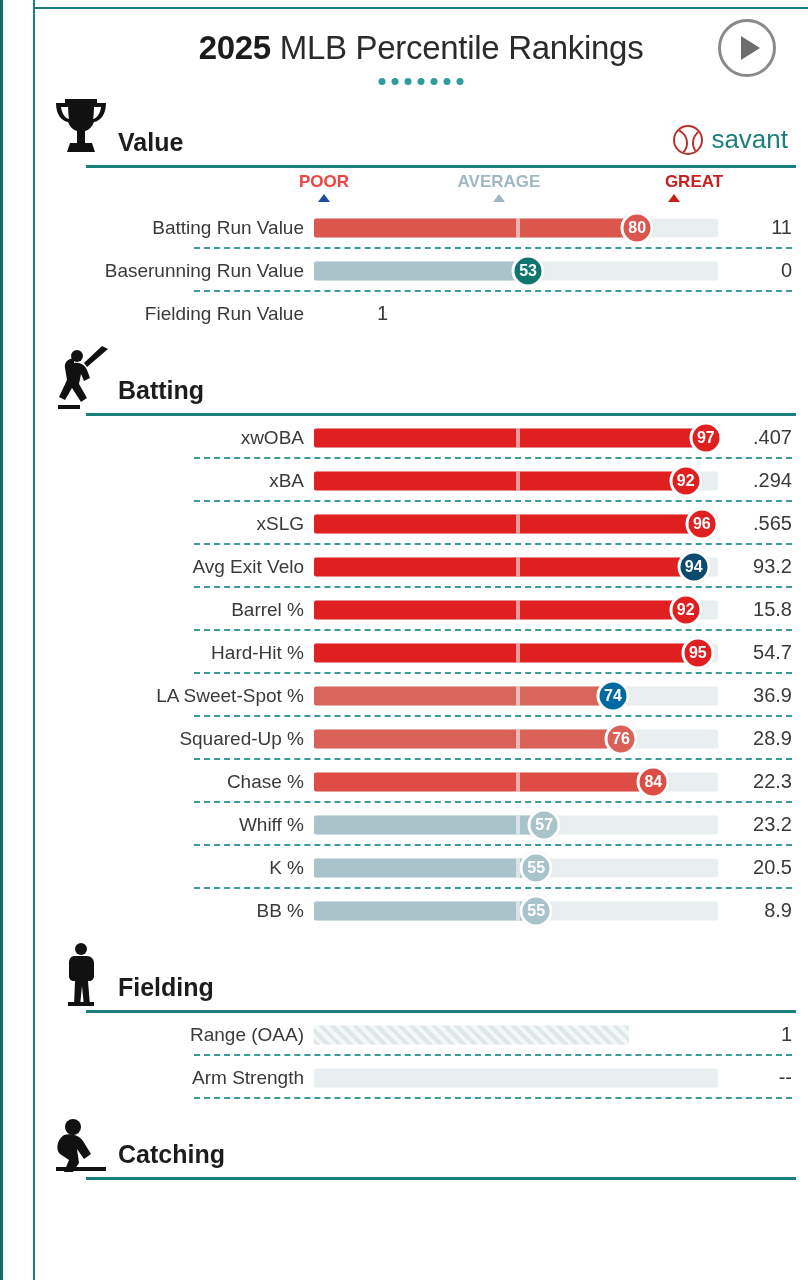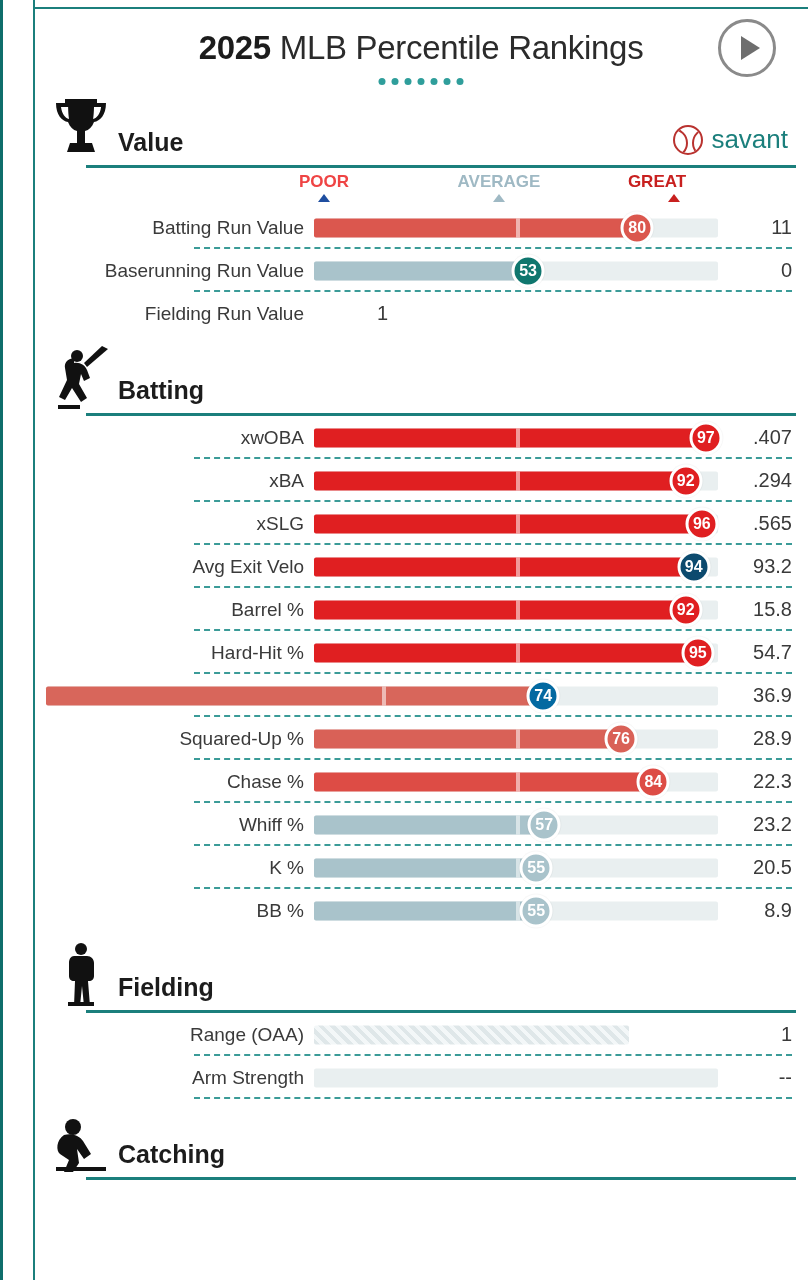--- a/index.html
+++ b/index.html
@@ -303,21 +303,21 @@
               <div class="ball"></div>
               <div class="savant-text">savant</div>
             </div>
           </div>
           <div class="sec-rule"></div>
           <div class="legend">
             <span class="poor" style="left: 278px;">POOR</span>
             <i class="poor" style="left: 278px;"></i>
             <span class="avg" style="left: 453px;">AVERAGE</span>
             <i class="avg" style="left: 453px;"></i>
-            <span class="great" style="left: 611px;">GREAT</span>
+            <span class="great" style="left: 648px;">GREAT</span>
             <i class="great" style="left: 628px;"></i>
           </div>
           <div class="rows">
             <div class="row">
               <div class="label">Batting Run Value</div>
               <div class="bar-area">
                 <div class="track"></div>
                 <div class="fill" style="width: 80%; background: rgb(219, 87, 78);"></div>
                 <div class="tickmark" style="left: 50%;"></div>
                 <div class="bubble" style="left: 80%; background: rgb(219, 87, 78);">80</div>
@@ -416,20 +416,21 @@
               <div class="bar-area">
                 <div class="track"></div>
                 <div class="fill" style="width: 95%; background: rgb(224, 31, 33);"></div>
                 <div class="tickmark" style="left: 50%;"></div>
                 <div class="bubble" style="left: 95%; background: rgb(224, 31, 33);">95</div>
               </div>
               <div class="value">54.7</div>
               <div class="dashline" style="left: 148px; right: 4px;"></div>
             </div>
             <div class="row">
+              <div class="label">LA Sweet-Spot %</div>
               <div class="bar-area">
                 <div class="track"></div>
                 <div class="fill" style="width: 74%; background: rgb(216, 102, 91);"></div>
                 <div class="tickmark" style="left: 50%;"></div>
                 <div class="bubble" style="left: 74%; background: #0369a1;">74</div>
               </div>
               <div class="value">36.9</div>
               <div class="dashline" style="left: 148px; right: 4px;"></div>
             </div>
             <div class="row">

